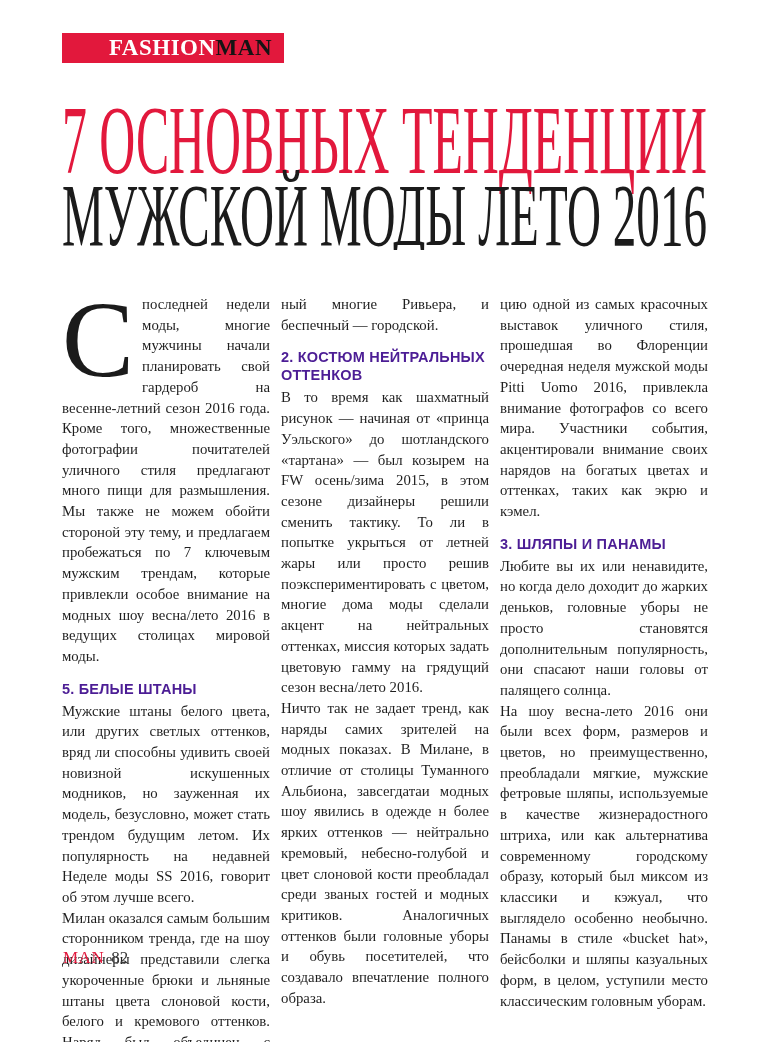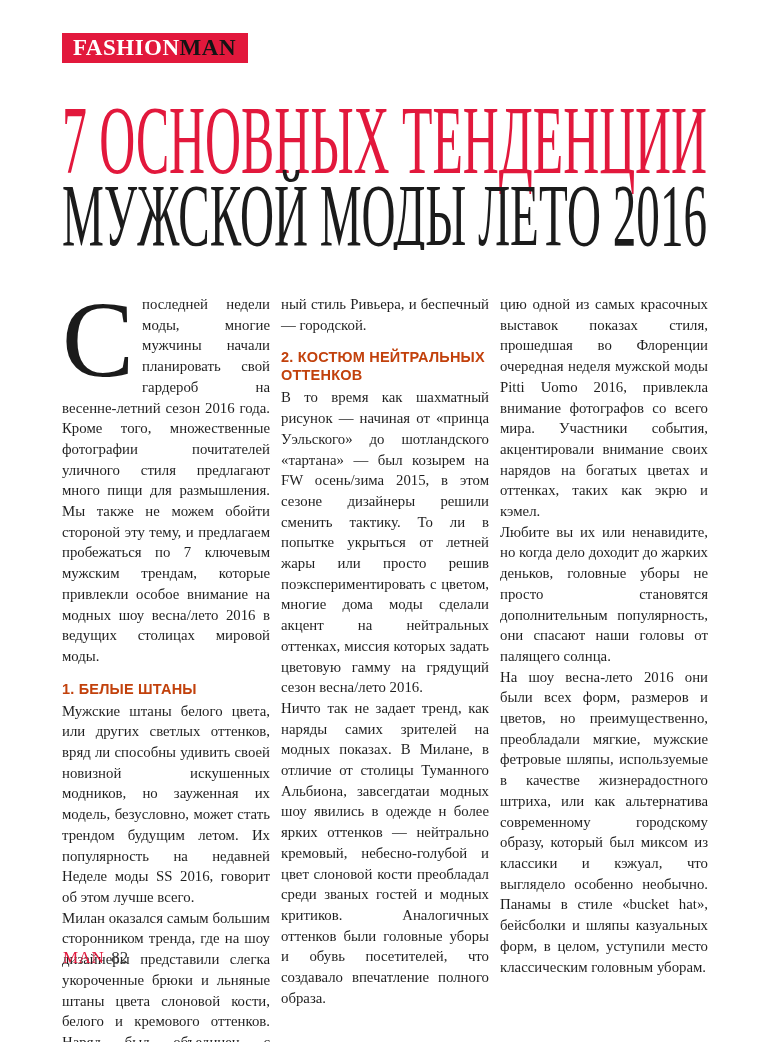--- a/index.html
+++ b/index.html
@@ -9,21 +9,21 @@
     font-family:"Liberation Serif", serif;
   }
   
   .masthead{
     position:absolute;left:62px;top:33px;
     padding:3px 12px 4px 11px;
     font-family:"Liberation Serif", serif;
     font-weight:bold;font-size:23px;line-height:23px;letter-spacing:.5px;
     white-space:nowrap;
   }
-  .masthead .w1{color:#ffffff;}
+  .masthead .w1{color:#ffffff;margin-left:36px;}
   .masthead .w2{color:#141414;}
   
   .headline{position:absolute;left:62px;top:106px;width:645px;height:144px;}
   .headline text{
     font-family:"Liberation Serif", serif;
     font-weight:normal;
   }
   
   .columns{
     position:absolute;left:62px;top:294px;width:645px;
@@ -31,21 +31,21 @@
   }
   .col{
     width:208px;flex:0 0 208px;
     font-size:14.8px;line-height:20.7px;
     text-align:justify;color:#1f1f1f;
     hyphens:auto;-webkit-hyphens:auto;
   }
   .body-par{margin:0;}
   .col-heading{
     font-family:"Liberation Sans", sans-serif;
-    font-size:14.5px;font-weight:bold;color:#c2410c;
+    font-size:14.5px;font-weight:bold;color:#4c1d95;
     letter-spacing:.2px;margin:13px 0 3px 0;line-height:18px;
     text-align:left;hyphens:none;
   }
   .col > :first-child{margin-top:0;}
   .dropcap{
     float:left;
     font-family:"Liberation Serif", serif;
     font-size:108px;line-height:84px;
     padding:4px 8px 0 0;color:#1b1b1b;
   }
@@ -66,32 +66,33 @@
   </div>
 
   <svg class="headline" viewBox="0 0 645 144" width="645" height="144">
     <text x="0" y="67" font-size="97" textLength="645" lengthAdjust="spacingAndGlyphs" fill="#e2183c">7 ОСНОВНЫХ ТЕНДЕНЦИЙ</text>
     <text x="0" y="139" font-size="89" textLength="645" lengthAdjust="spacingAndGlyphs" fill="#1b1b1b">МУЖСКОЙ МОДЫ ЛЕТО 2016</text>
   </svg>
 
   <div class="columns">
     <div class="col">
         <p class="body-par"><span class="dropcap">С</span>последней недели моды, многие мужчины начали планировать свой гардероб на весенне-летний сезон 2016 года. Кроме того, множественные фотографии почитателей уличного стиля предлагают много пищи для размышления. Мы также не можем обойти стороной эту тему, и предлагаем пробежаться по 7 ключевым мужским трендам, которые привлекли особое внимание на модных шоу весна/лето 2016 в ведущих столицах мировой моды.</p>
-        <h3 class="col-heading">1. БЕЛЫЕ ШТАНЫ</h3>
+        <h3 class="col-heading">5. БЕЛЫЕ ШТАНЫ</h3>
         <p class="body-par">Мужские штаны белого цвета, или других светлых оттенков, вряд ли способны удивить своей новизной искушенных модников, но зауженная их модель, безусловно, может стать трендом будущим летом. Их популярность на недавней Неделе моды SS 2016, говорит об этом лучше всего.</p>
         <p class="body-par">Милан оказался самым большим сторонником тренда, где на шоу дизайнеры представили слегка укороченные брюки и льняные штаны цвета слоновой кости, белого и кремового оттенков. Наряд был объединен с костюмом тройкой или простой рубашкой и пиджаком. Особенно элегантно выглядели светлые штаны с джинсовой курткой и парой лоферов. Такие манипуляции с одеждой позволили создать великолепную комбинацию, объединив изыскан-</p>
       </div>
     <div class="col">
-        <p class="body-par">ный стиль Ривьера, и беспечный — городской.</p>
+        <p class="body-par">ный многие Ривьера, и беспечный — городской.</p>
         <h3 class="col-heading">2. КОСТЮМ НЕЙТРАЛЬНЫХ ОТТЕНКОВ</h3>
         <p class="body-par">В то время как шахматный рисунок — начиная от «принца Уэльского» до шотландского «тартана» — был козырем на FW осень/зима 2015, в этом сезоне дизайнеры решили сменить тактику. То ли в попытке укрыться от летней жары или просто решив поэкспериментировать с цветом, многие дома моды сделали акцент на нейтральных оттенках, миссия которых задать цветовую гамму на грядущий сезон весна/лето 2016.</p>
         <p class="body-par">Ничто так не задает тренд, как наряды самих зрителей на модных показах. В Милане, в отличие от столицы Туманного Альбиона, завсегдатаи модных шоу явились в одежде н более ярких оттенков — нейтрально кремовый, небесно-голубой и цвет слоновой кости преобладал среди званых гостей и модных критиков. Аналогичных оттенков были головные уборы и обувь посетителей, что создавало впечатление полного образа.</p>
       </div>
     <div class="col">
-        <p class="body-par">цию одной из самых красочных выставок показах стиля, прошедшая во Флоренции очередная неделя мужской моды Pitti Uomo 2016, привлекла внимание фотографов со всего мира. Участники события, акцентировали внимание своих нарядов на богатых цветах и оттенках, таких как экрю и кэмел.</p>
+        <p class="body-par">цию одной из самых красочных выставок уличного стиля, прошедшая во Флоренции очередная неделя мужской моды Pitti Uomo 2016, привлекла внимание фотографов со всего мира. Участники события, акцентировали внимание своих нарядов на богатых цветах и оттенках, таких как экрю и кэмел.</p>
+        <h3 class="col-heading">3. ШЛЯПЫ И ПАНАМЫ</h3>
         <p class="body-par">Любите вы их или ненавидите, но когда дело доходит до жарких деньков, головные уборы не просто становятся дополнительным популярность, они спасают наши головы от палящего солнца.</p>
         <p class="body-par">На шоу весна-лето 2016 они были всех форм, размеров и цветов, но преимущественно, преобладали мягкие, мужские фетровые шляпы, используемые в качестве жизнерадостного штриха, или как альтернатива современному городскому образу, который был миксом из классики и кэжуал, что выглядело особенно необычно. Панамы в стиле «bucket hat», бейсболки и шляпы казуальных форм, в целом, уступили место классическим головным уборам.</p>
       </div>
   </div>
 
   <div class="footer">
     <span class="mag" style="color: rgb(226, 24, 60);">MAN</span><span class="num">82</span>
   </div>
 
 </div>

